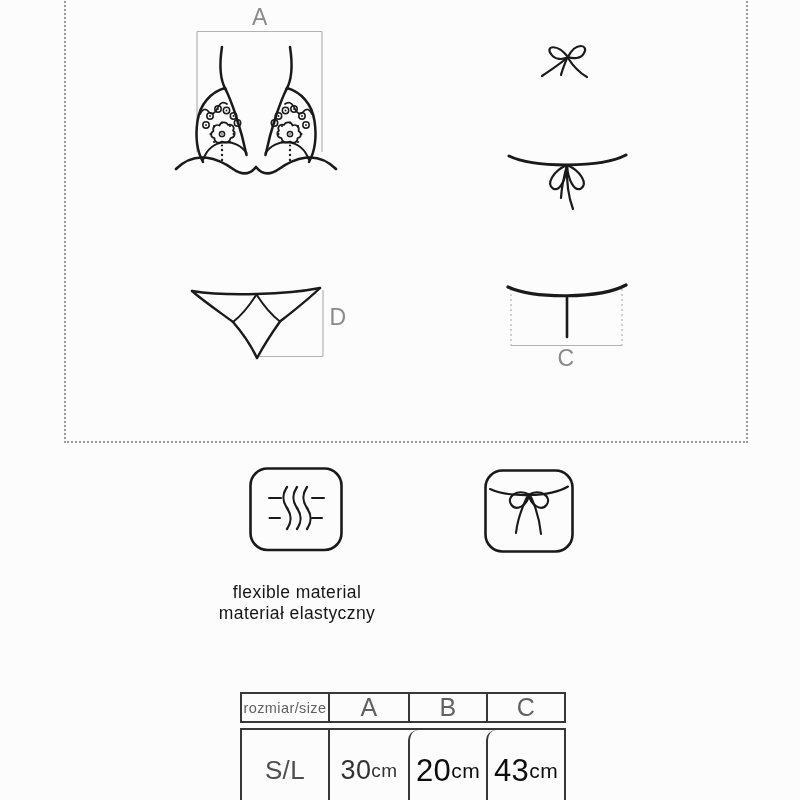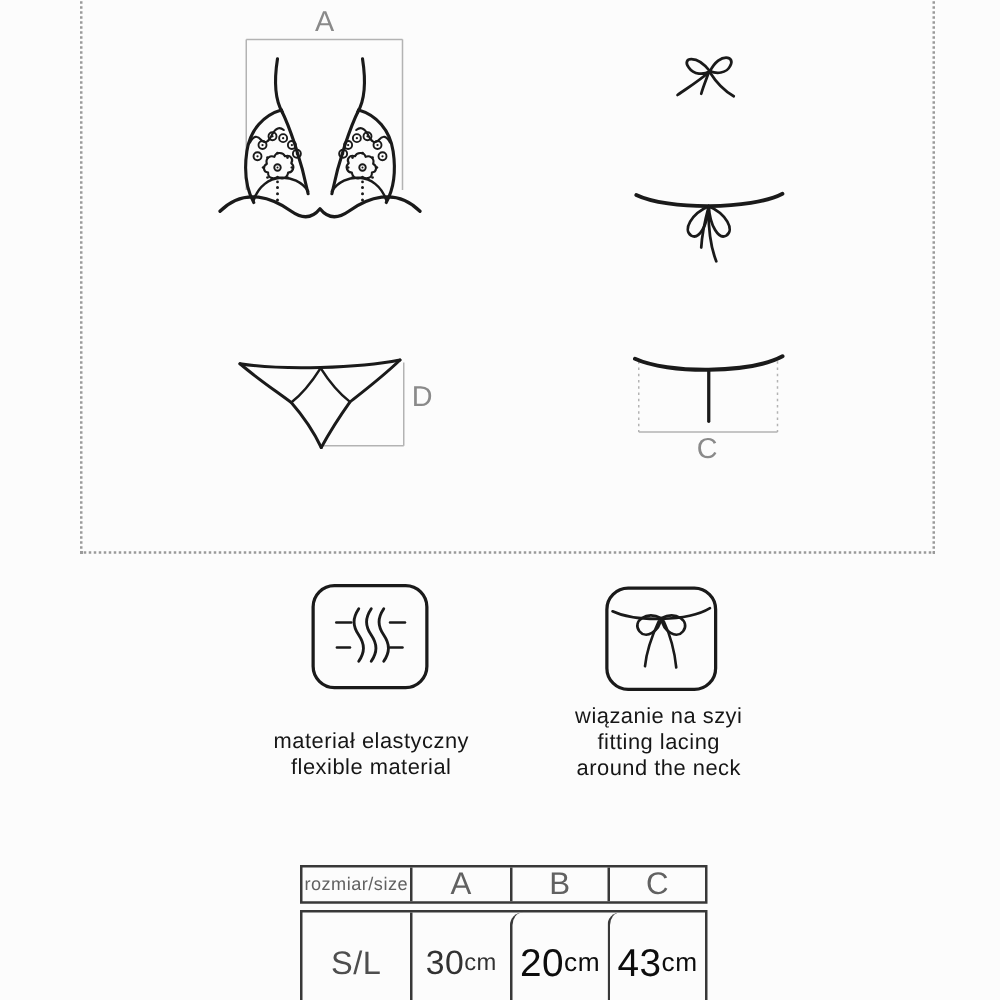--- a/index.html
+++ b/index.html
@@ -202,27 +202,22 @@
     <g class="ink" stroke-width="2.1">
       <path d="M 9,23 C 27,31.5 69,31.5 87,20.5"></path>
       <path d="M 48,28.5 C 36,22.5 24.5,31 30.5,39 C 35.5,45.5 46.5,39.5 48,28.5"></path>
       <path d="M 48,28.5 C 60,22.5 71.5,31 65.5,39 C 60.5,45.5 49.5,39.5 48,28.5"></path>
       <path d="M 46,31 C 39,46 36,57 35,67"></path>
       <path d="M 50,31 C 57,46 59,58 60,68"></path>
     </g>
   </svg>
 
   <div class="feature-text" id="feature-text-1">
+    <div>flexible material</div>
     <div>materiał elastyczny</div>
-    <div>flexible material</div>
-  </div>
-  <div class="feature-text" id="feature-text-2">
-    <div>wiązanie na szyi</div>
-    <div>fitting lacing</div>
-    <div>around the neck</div>
   </div>
 
   <div class="t-row" id="table-header-row">
     <div class="t-cell c1 th-size">rozmiar/size</div>
     <div class="t-cell c2 th-letter">A</div>
     <div class="t-cell c3 th-letter">B</div>
     <div class="t-cell c4 th-letter">C</div>
   </div>
 
   <div class="t-row" id="table-data-row">

